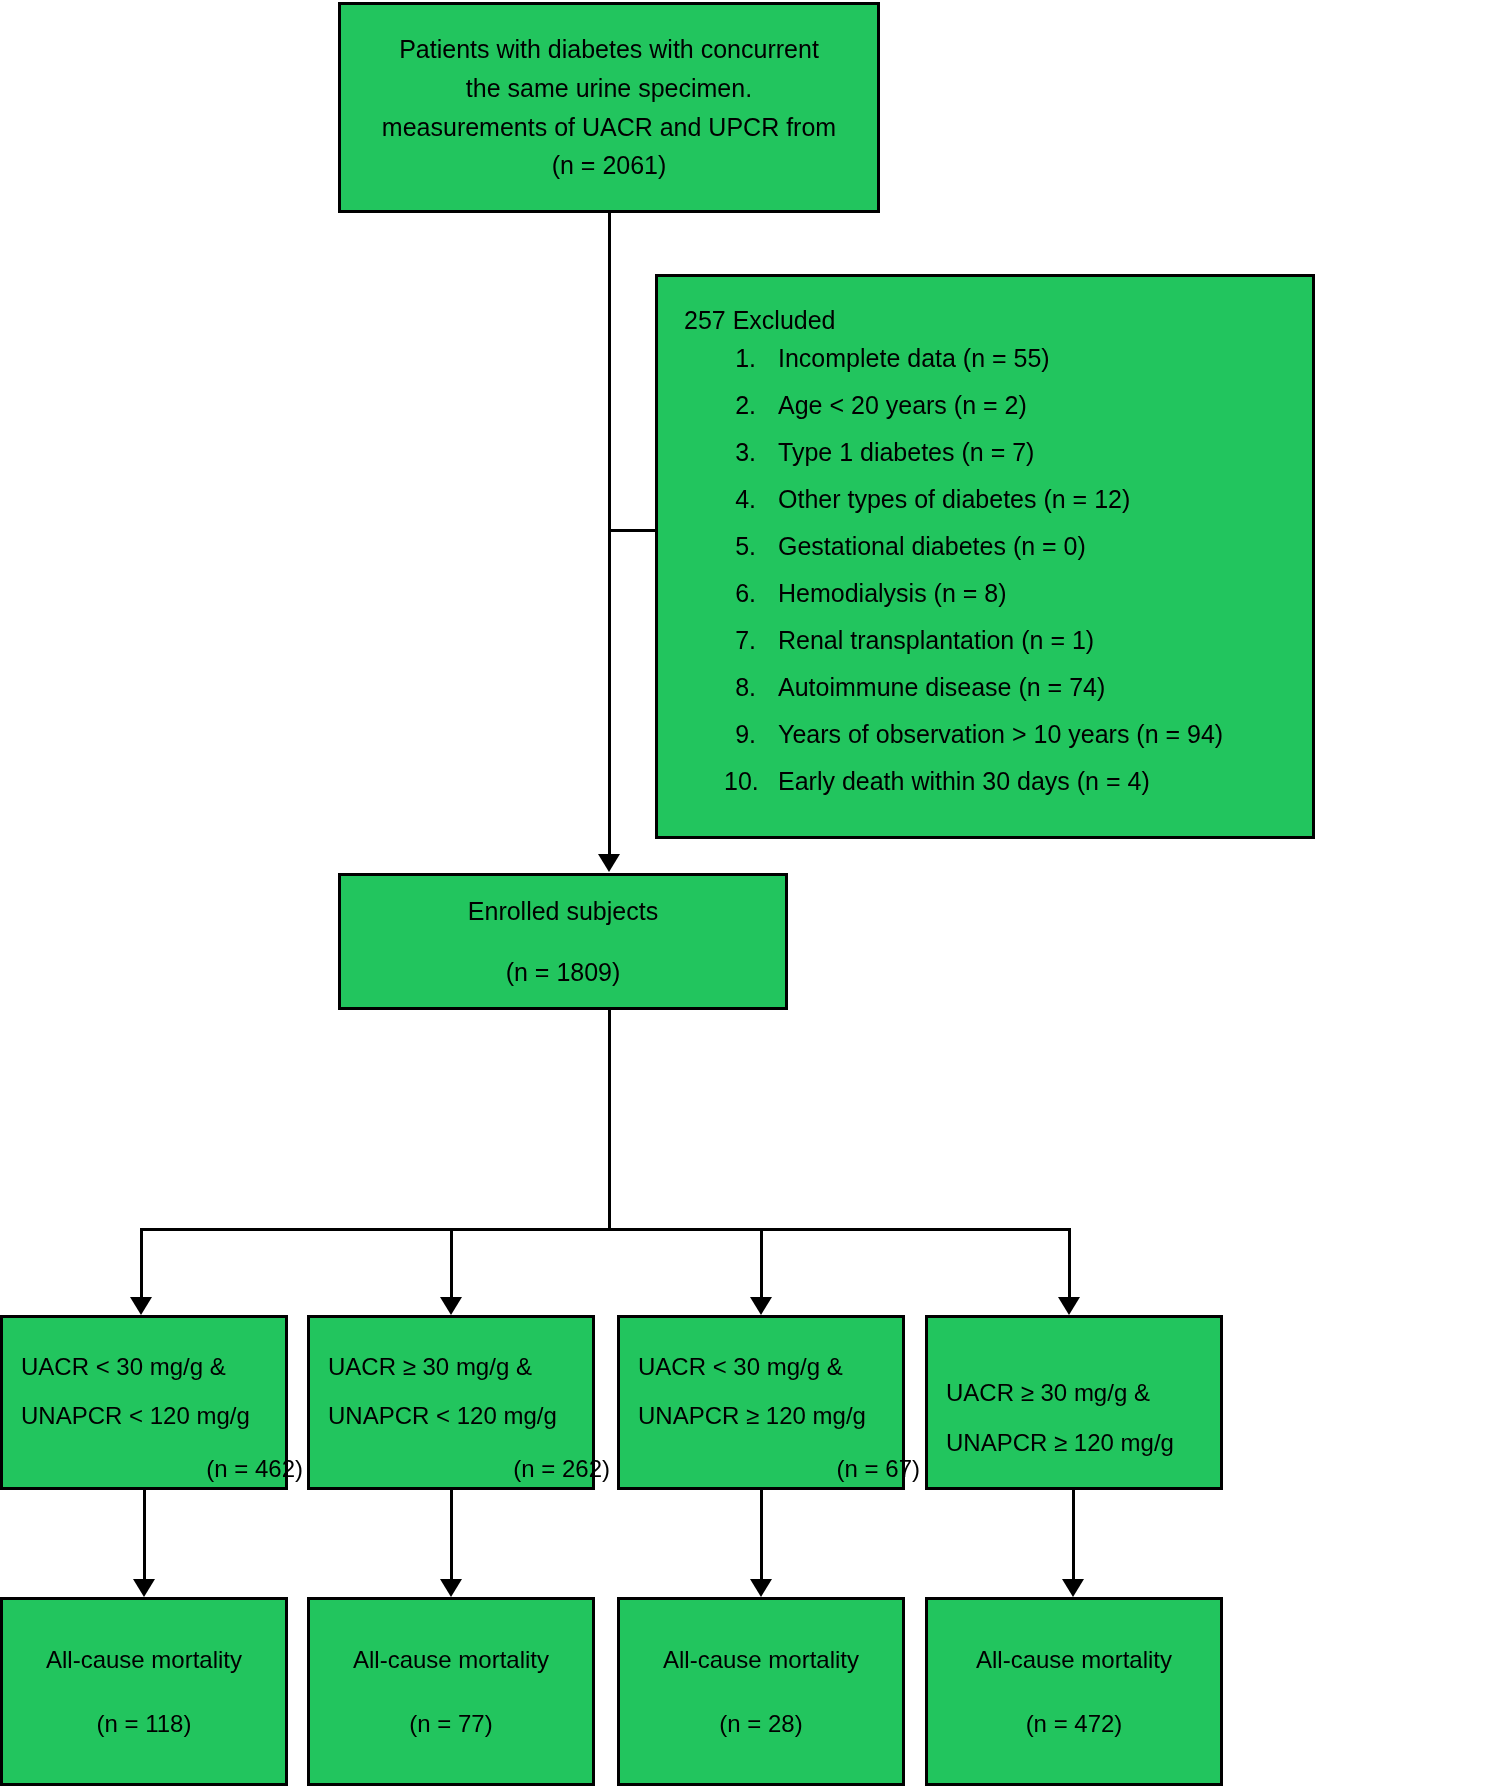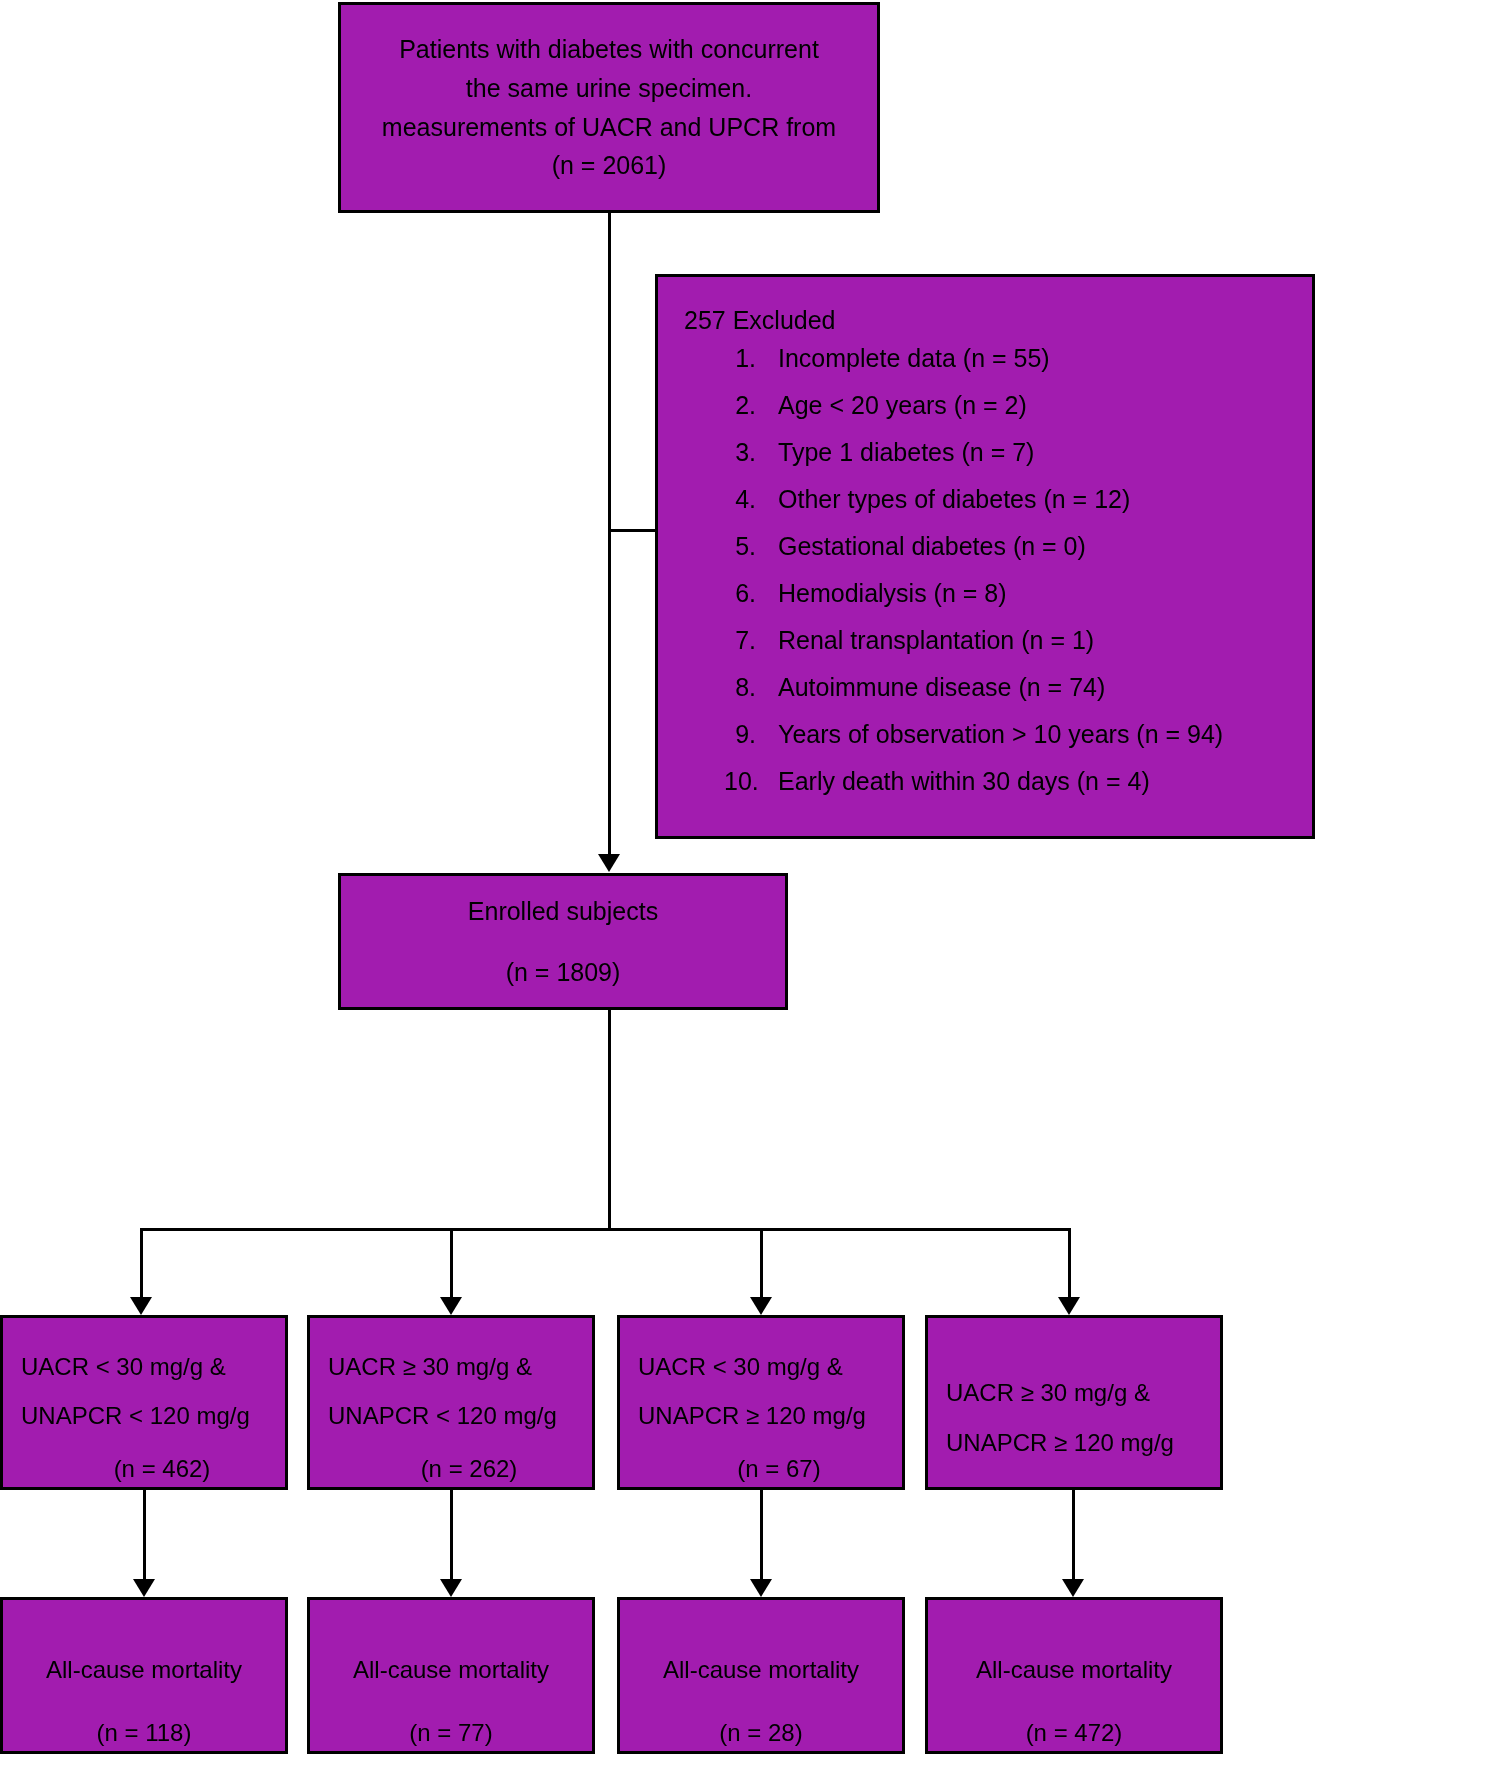--- a/index.html
+++ b/index.html
@@ -1,19 +1,19 @@
 <!DOCTYPE html>
 <html><head>
 <meta charset="utf-8">
 <style>
   html,body{margin:0;padding:0;background:#ffffff;}
   body{font-family:"Liberation Sans", sans-serif;color:#000;}
   #canvas{position:relative;width:1500px;height:1786px;background:#fff;overflow:hidden;}
 
-  .box{position:absolute;box-sizing:border-box;border:3px solid #000;background:#a21caf;
+  .box{position:absolute;box-sizing:border-box;border:3px solid #000;background:#22c55e;
        display:flex;flex-direction:column;align-items:center;justify-content:center;}
   .box .ln{display:block;width:100%;text-align:center;line-height:1.55;}
 
   
   #top-box{left:338px;top:2px;width:542px;height:211px;font-size:25px;}
   #top-box .ln{padding:0 14px;}
 
   
   #excl-box{left:655px;top:274px;width:660px;height:565px;align-items:flex-start;
             justify-content:flex-start;padding:26px 0 0 0;font-size:25px;}
@@ -22,28 +22,28 @@
   #excl-list li{display:flex;font-size:25px;line-height:1.0;margin:0 0 22px 0;}
   #excl-list li .num{width:54px;flex:0 0 54px;text-align:right;padding-right:22px;box-sizing:border-box;}
   #excl-list li .txt{flex:1 1 auto;white-space:nowrap;}
 
   
   #enrolled-box{left:338px;top:873px;width:450px;height:137px;font-size:25px;}
 
   
   .group-box{top:1315px;height:175px;font-size:24px;align-items:flex-start;padding-top:18px;}
   .group-box .ln{padding:0 18px;text-align:left;margin-top:12px;}
-  .group-box .ln.cn{text-align:center;padding-top:4px;}
+  .group-box .ln.cn{text-align:right;padding-top:4px;}
   #group-0{left:0px;width:288px;}
   #group-1{left:307px;width:288px;}
   #group-2{left:617px;width:288px;}
   #group-3{left:925px;width:298px;}
 
   
-  .mort-box{top:1597px;height:157px;font-size:24px;justify-content:flex-end;}
+  .mort-box{top:1597px;height:189px;font-size:24px;}
   .mort-box .ln{padding:0 14px;}
   .mort-box .ln.sp{margin-top:26px;}
   #mort-0{left:0px;width:288px;}
   #mort-1{left:307px;width:288px;}
   #mort-2{left:617px;width:288px;}
   #mort-3{left:925px;width:298px;}
 
   
   .vline{position:absolute;width:3px;background:#000;}
   .hline{position:absolute;height:3px;background:#000;}

